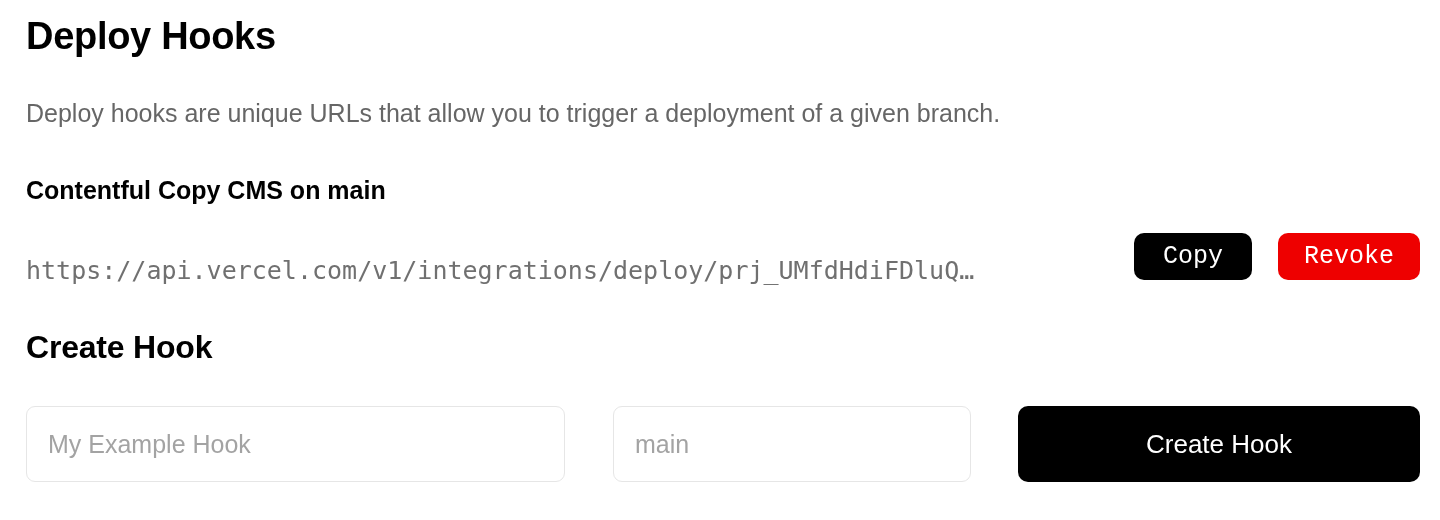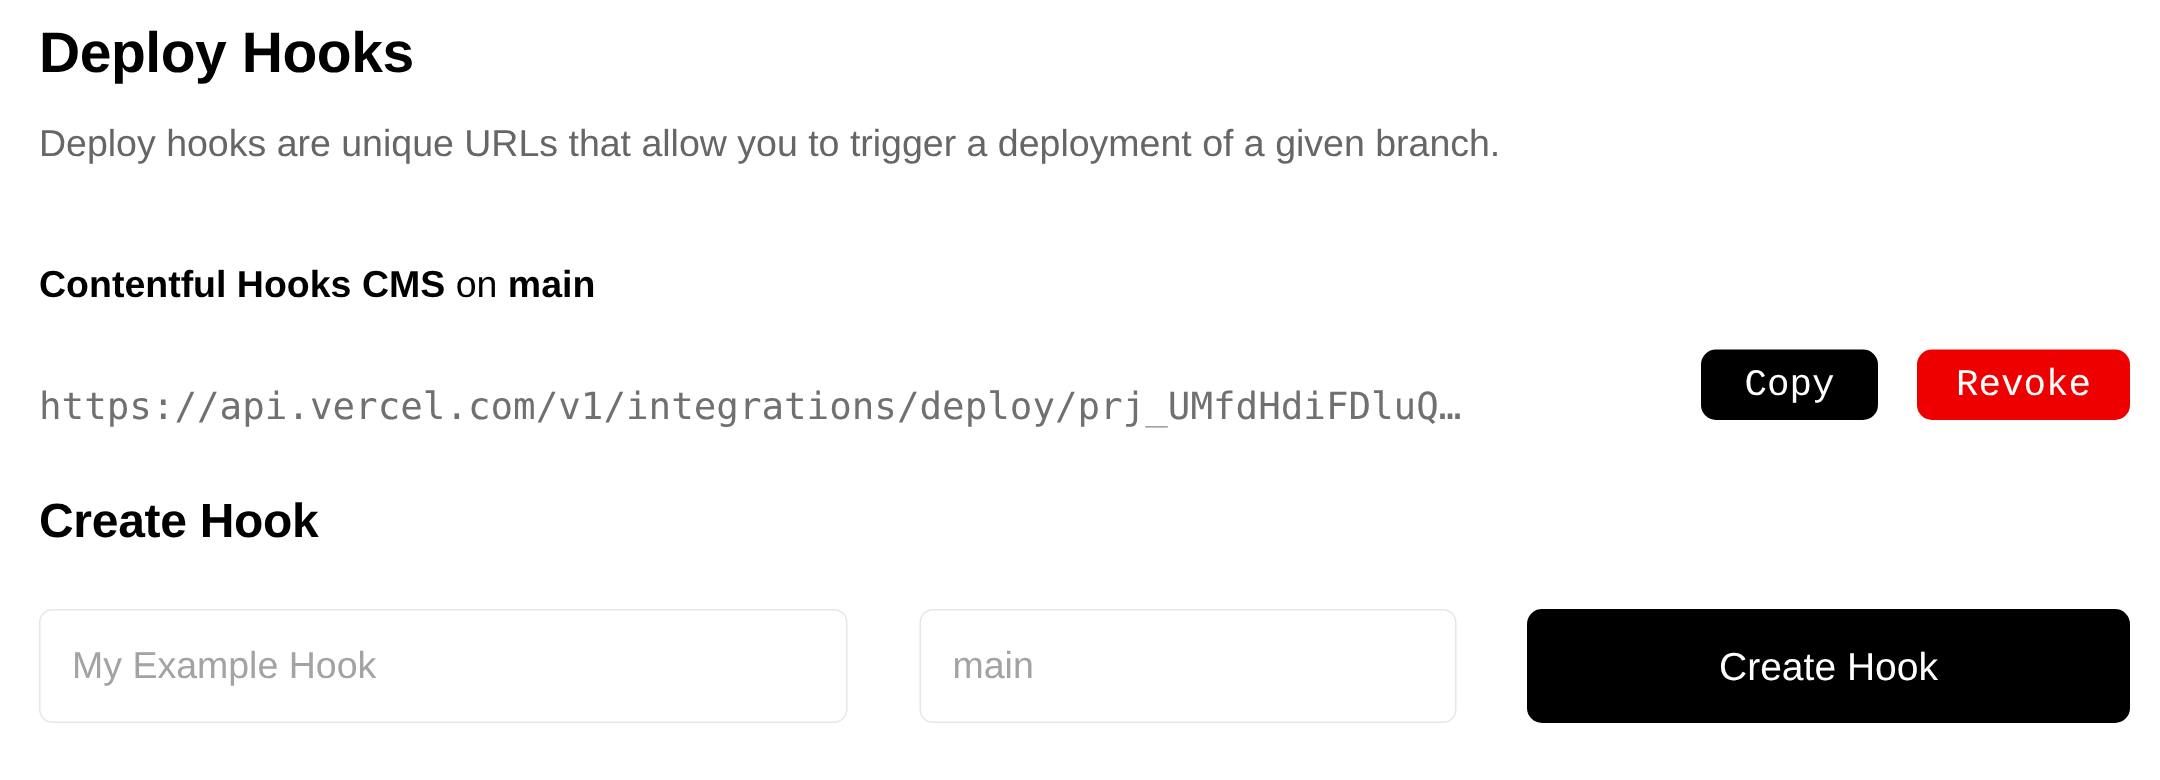--- a/index.html
+++ b/index.html
@@ -34,38 +34,38 @@
     line-height: 46px;
     font-weight: 700;
     color: var(--black);
     letter-spacing: -0.3px;
   }
 
   
   .page-description {
     position: absolute;
     left: 26px;
-    top: 79px;
+    top: 96px;
     font-size: 25px;
     line-height: 35px;
     font-weight: 400;
     color: var(--text-secondary);
   }
 
   
   .hook-title {
     position: absolute;
     left: 26px;
     top: 173px;
     font-size: 25px;
     line-height: 35px;
     color: var(--black);
   }
   .hook-title .bold { font-weight: 700; }
-  .hook-title .regular { font-weight: 400; text-align: center; }
+  .hook-title .regular { font-weight: 700; text-align: center; }
 
   
   .hook-row {
     position: absolute;
     left: 26px;
     right: 20px;
     top: 233px;
     height: 47px;
     display: flex;
     align-items: center;
@@ -158,21 +158,21 @@
 </head>
 <body>
 
 <div class="page">
 
   <h1 class="page-title">Deploy Hooks</h1>
 
   <p class="page-description">Deploy hooks are unique URLs that allow you to trigger a deployment of a given branch.</p>
 
   <div class="hook-title">
-    <span class="bold">Contentful Hooks CMS</span><span class="regular"> on </span><span class="bold">main</span>
+    <span class="bold">Contentful Copy CMS</span><span class="regular"> on </span><span class="bold">main</span>
   </div>
 
   <div class="hook-row">
     <div class="hook-url">https://api.vercel.com/v1/integrations/deploy/prj_UMfdHdiFDluQ…</div>
     <button class="btn btn-copy">Copy</button>
     <button class="btn btn-revoke">Revoke</button>
   </div>
 
   <h2 class="create-heading">Create Hook</h2>
 

